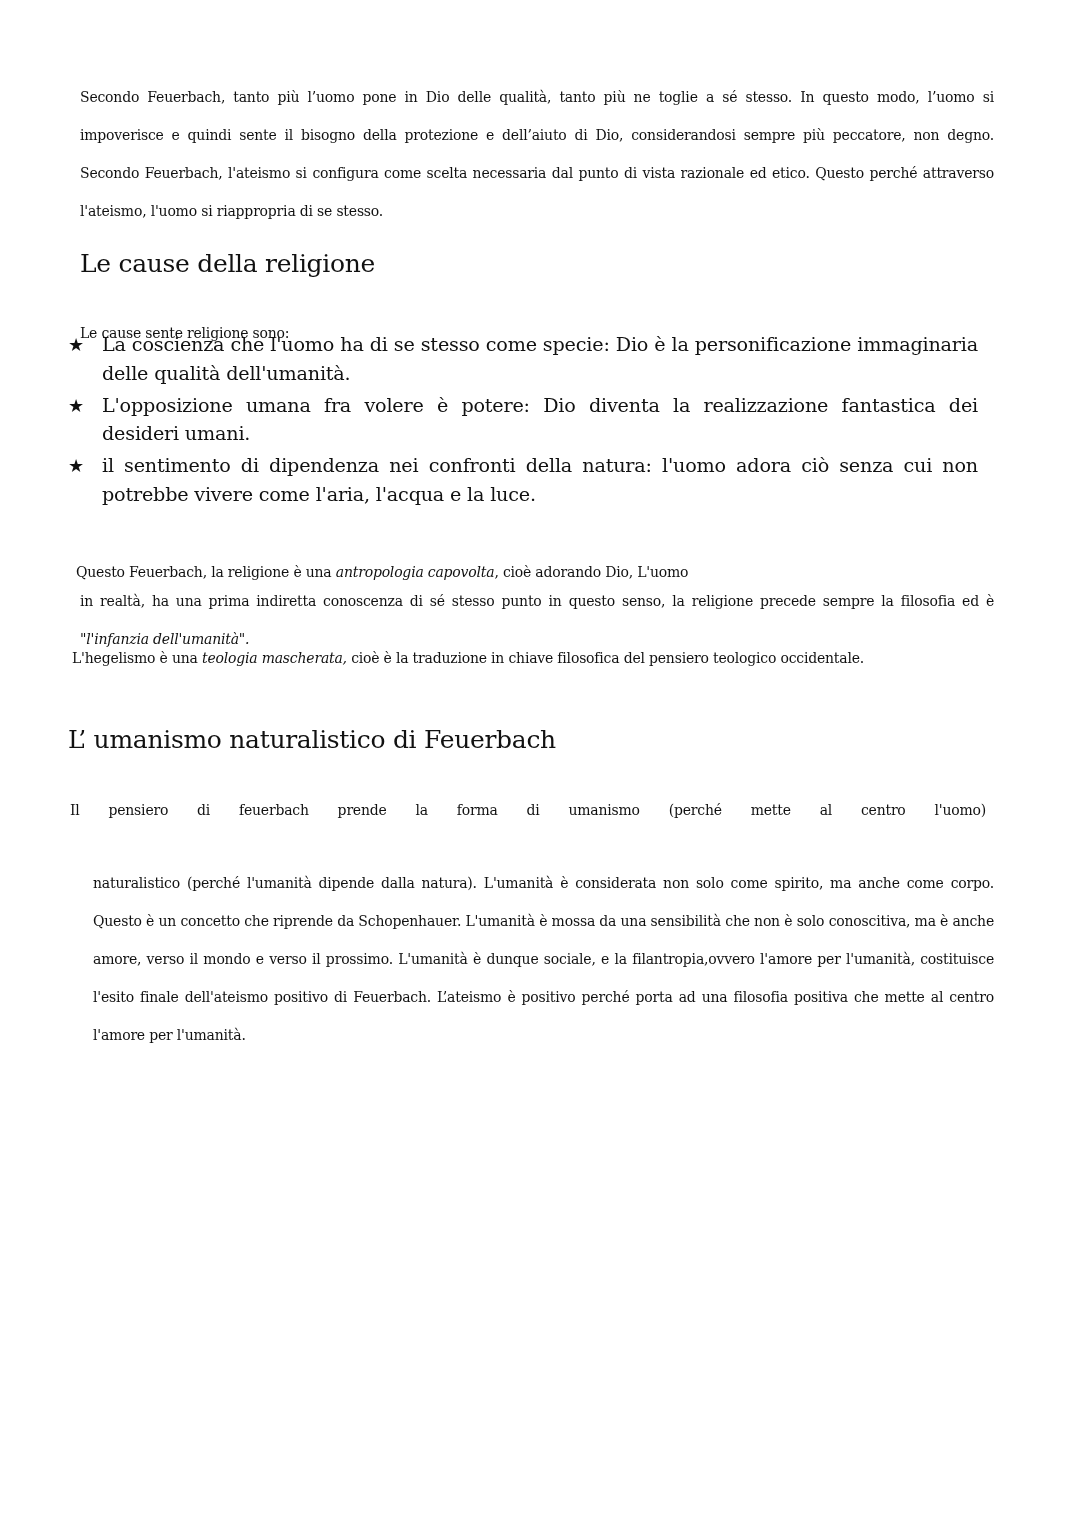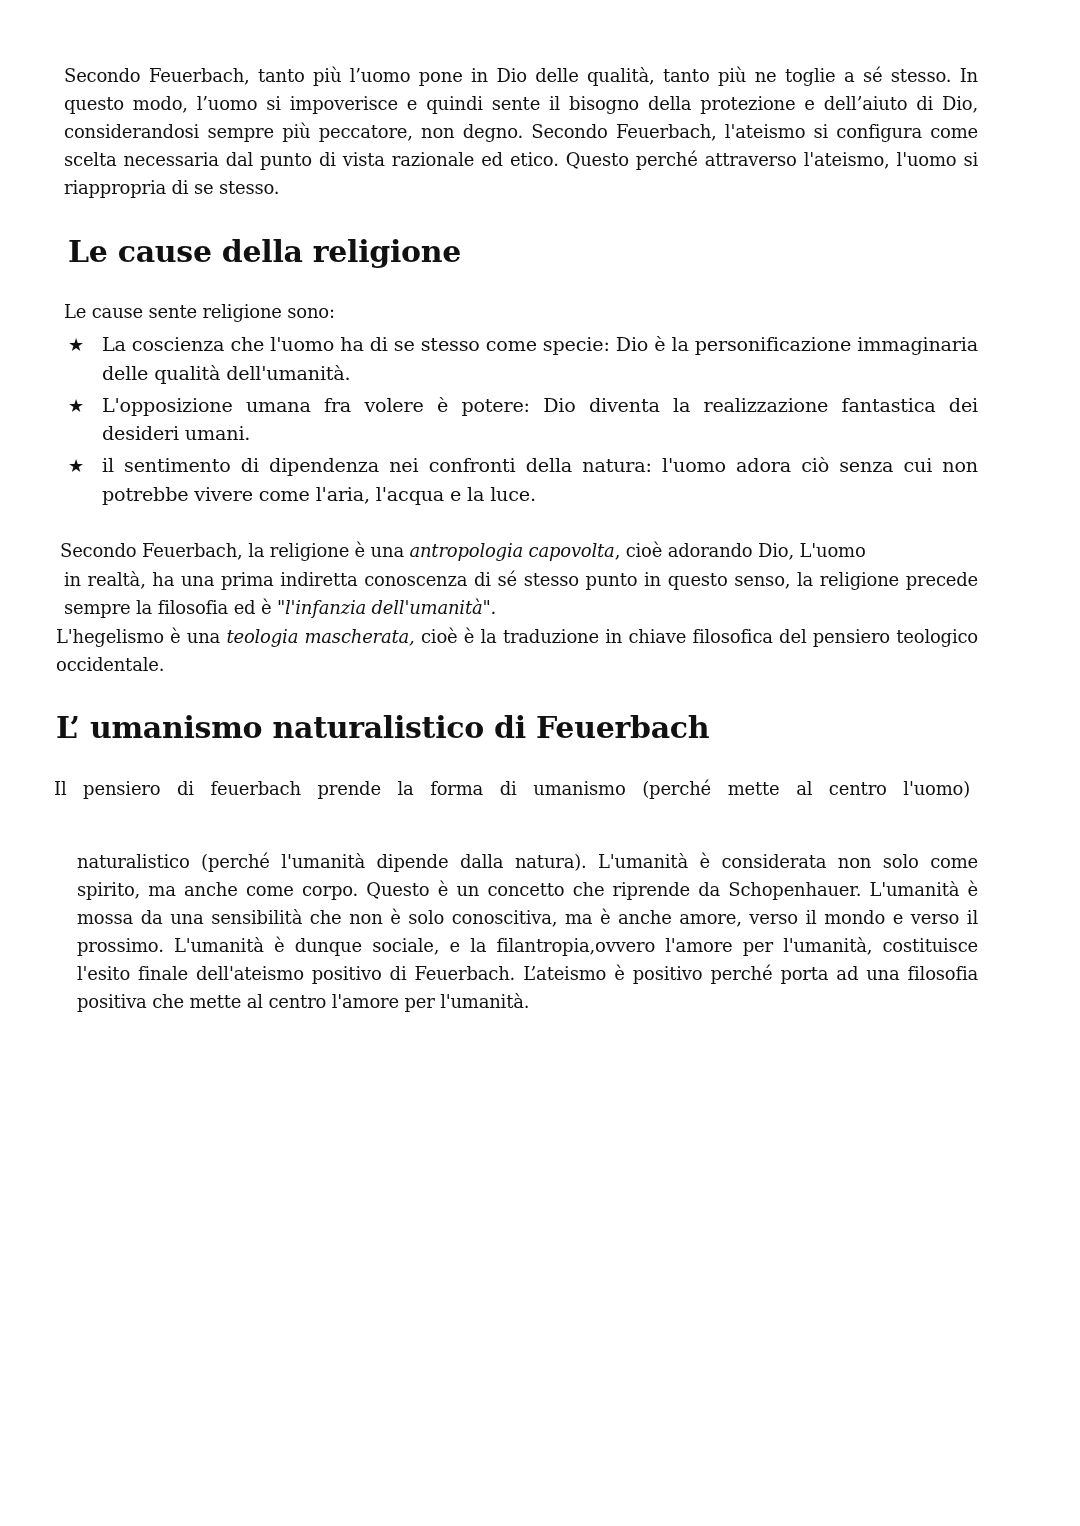--- a/index.html
+++ b/index.html
@@ -17,32 +17,32 @@
     }
     .page {
       position: absolute;
       left: 0;
       top: 0;
       width: 1080px;
       height: 1526px;
     }
     .para {
       position: absolute;
-      font-size: 18px;
-      line-height: 28px;
+      font-size: 14px;
+      line-height: 38px;
       text-align: justify;
-      margin: 0;
+      margin: 16px;
       letter-spacing: -0.2px;
     }
     .heading {
       position: absolute;
-      font-size: 30px;
+      font-size: 25px;
       line-height: 32px;
-      margin: 4px;
-      font-weight: bold;
+      margin: 16px;
+      font-weight: normal;
       letter-spacing: -0.3px;
     }
     .list {
       position: absolute;
       margin: 0;
       padding: 0;
       list-style: none;
     }
     .list li {
       position: relative;
@@ -95,21 +95,21 @@
     <li>
       <span class="star">★</span>
       <span>L'opposizione umana fra volere è potere: Dio diventa la realizzazione fantastica dei desideri umani.</span>
     </li>
     <li>
       <span class="star">★</span>
       <span>il sentimento di dipendenza nei confronti della natura: l'uomo adora ciò senza cui non potrebbe vivere come l'aria, l'acqua e la luce.</span>
     </li>
   </ul>
 
-  <p id="p2" class="para"><span>Secondo Feuerbach, la religione è una </span><span class="bi">antropologia capovolta</span><span>, cioè adorando Dio, L'uomo</span></p>
+  <p id="p2" class="para"><span>Questo Feuerbach, la religione è una </span><span class="bi">antropologia capovolta</span><span>, cioè adorando Dio, L'uomo</span></p>
 
   <p id="p3" class="para"><span>L'hegelismo è una </span><span class="bi">teologia mascherata,</span><span> cioè è la  traduzione in chiave filosofica del pensiero teologico occidentale.</span></p>
 
   <p id="p2b" class="para"><span>in realtà, ha una prima indiretta conoscenza di sé stesso punto in questo senso, la religione precede sempre la filosofia ed è </span><span class="bi">"l'infanzia dell'umanità".</span></p>
 
   <h2 id="h2" class="heading">L’ umanismo naturalistico di Feuerbach</h2>
 
   <p id="p4" class="para" style="text-align-last: justify;">Il pensiero di feuerbach prende la forma di umanismo (perché mette al centro l'uomo)</p>
 
   <p id="p4rest" class="para">naturalistico (perché l'umanità dipende dalla natura). L'umanità è considerata non solo come spirito, ma anche come corpo. Questo è un concetto che riprende da Schopenhauer. L'umanità è mossa da una sensibilità che non è solo conoscitiva, ma è anche amore, verso il mondo e verso il prossimo. L'umanità è dunque sociale, e la filantropia,ovvero l'amore per l'umanità, costituisce l'esito finale dell'ateismo positivo di Feuerbach. L’ateismo è positivo perché porta ad una filosofia positiva che mette al centro l'amore per l'umanità.</p>

